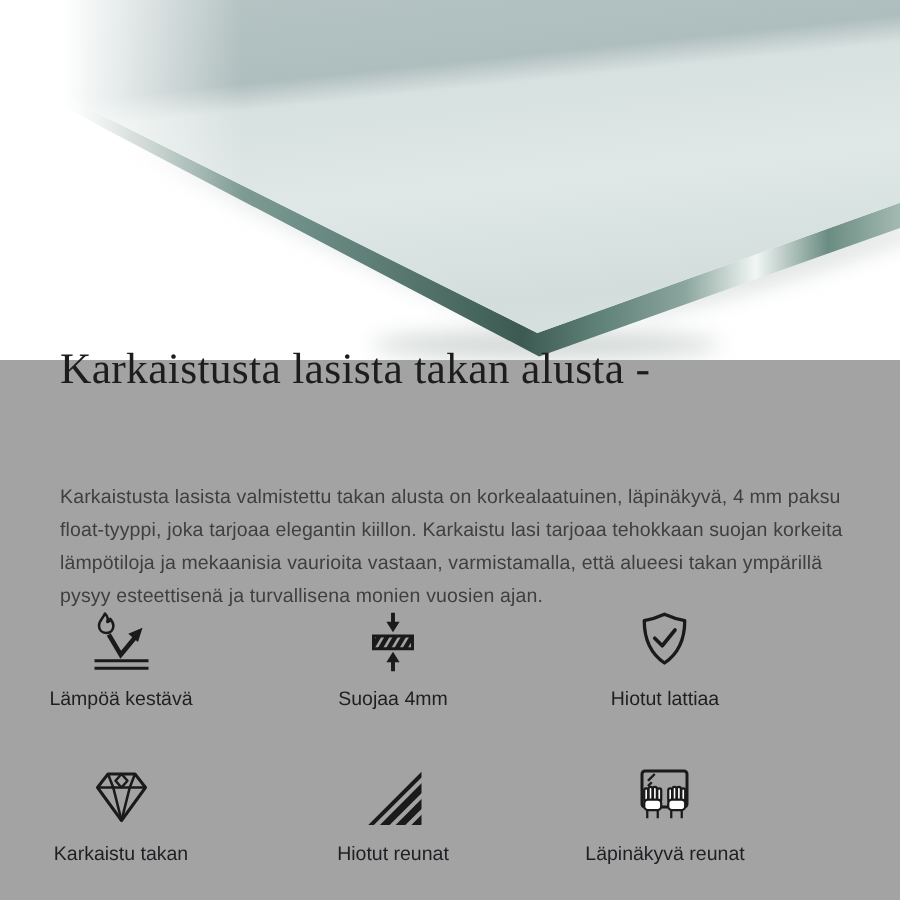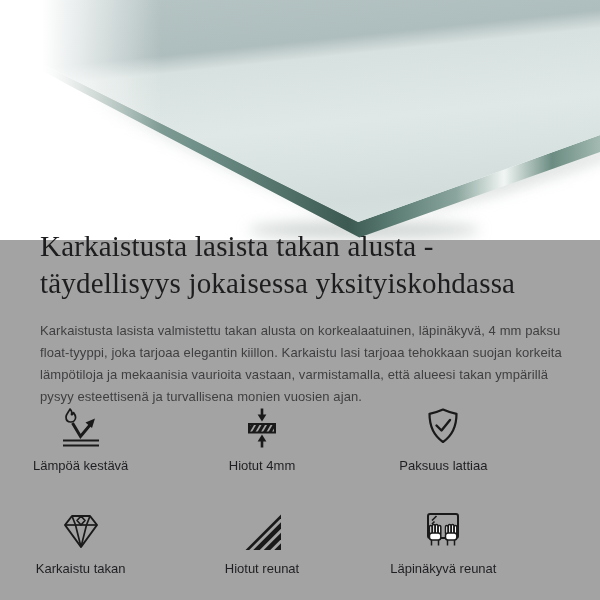--- a/index.html
+++ b/index.html
@@ -73,21 +73,20 @@
     <div class="shadow shadow-left"></div>
     <div class="shadow shadow-corner"></div>
     <div class="shadow shadow-right"></div>
     <div class="glass-edge"></div>
     <div class="glass-surface"></div>
     <div class="white-fade"></div>
   </div>
 
   <h1 class="headline">
     <span>Karkaistusta lasista takan alusta -</span>
-    <span>täydellisyys jokaisessa yksityiskohdassa</span>
   </h1>
 
   <p class="description">Karkaistusta lasista valmistettu takan alusta on korkealaatuinen, läpinäkyvä, 4 mm paksu float-tyyppi, joka tarjoaa elegantin kiillon. Karkaistu lasi tarjoaa tehokkaan suojan korkeita lämpötiloja ja mekaanisia vaurioita vastaan, varmistamalla, että alueesi takan ympärillä pysyy esteettisenä ja turvallisena monien vuosien ajan.</p>
 
   <div class="features">
 
     <div class="feature">
       <div class="icon">
         <svg viewBox="0 0 44 44" fill="none" stroke="#1a1a1a">
           <line x1="4" y1="34.5" x2="40" y2="34.5" stroke-width="2"></line>
@@ -115,31 +114,31 @@
             <line x1="18" y1="28" x2="25" y2="16"></line>
             <line x1="23.5" y1="28" x2="30.5" y2="16"></line>
             <line x1="29" y1="28" x2="36" y2="16"></line>
           </g>
           <line x1="22" y1="2.5" x2="22" y2="9" stroke-width="2.6"></line>
           <polygon points="17.6,8.5 26.4,8.5 22,15.5" fill="#1a1a1a" stroke="none"></polygon>
           <line x1="22" y1="41.5" x2="22" y2="35" stroke-width="2.6"></line>
           <polygon points="17.6,35.5 26.4,35.5 22,28.5" fill="#1a1a1a" stroke="none"></polygon>
         </svg>
       </div>
-      <div class="label">Hiotut 4mm</div>
+      <div class="label">Suojaa 4mm</div>
     </div>
 
     <div class="feature">
       <div class="icon">
         <svg viewBox="0 0 44 44" fill="none" stroke="#1a1a1a">
           <path d="M22 3.5 C26.5 5.5 31 7 35.5 7.8 C35.5 19 31.5 29.5 22 36 C12.5 29.5 8.5 19 8.5 7.8 C13 7 17.5 5.5 22 3.5 Z" stroke-width="2.2" stroke-linejoin="round"></path>
           <path d="M15.5 19.5 L20.5 24.5 L29 14" stroke-width="2.4" stroke-linecap="round" stroke-linejoin="round"></path>
         </svg>
       </div>
-      <div class="label">Paksuus lattiaa</div>
+      <div class="label">Hiotut lattiaa</div>
     </div>
 
     <div class="feature">
       <div class="icon">
         <svg viewBox="0 0 44 44" fill="none" stroke="#1a1a1a">
           <path d="M13 7 L31 7 L38 16 L22 38 L6 16 Z" stroke-width="2" stroke-linejoin="round"></path>
           <line x1="6" y1="16" x2="38" y2="16" stroke-width="1.7"></line>
           <line x1="13" y1="7" x2="16.5" y2="16" stroke-width="1.7"></line>
           <line x1="31" y1="7" x2="27.5" y2="16" stroke-width="1.7"></line>
           <path d="M22 7 L26 11.5 L22 16 L18 11.5 Z" stroke-width="1.7" stroke-linejoin="round"></path>

